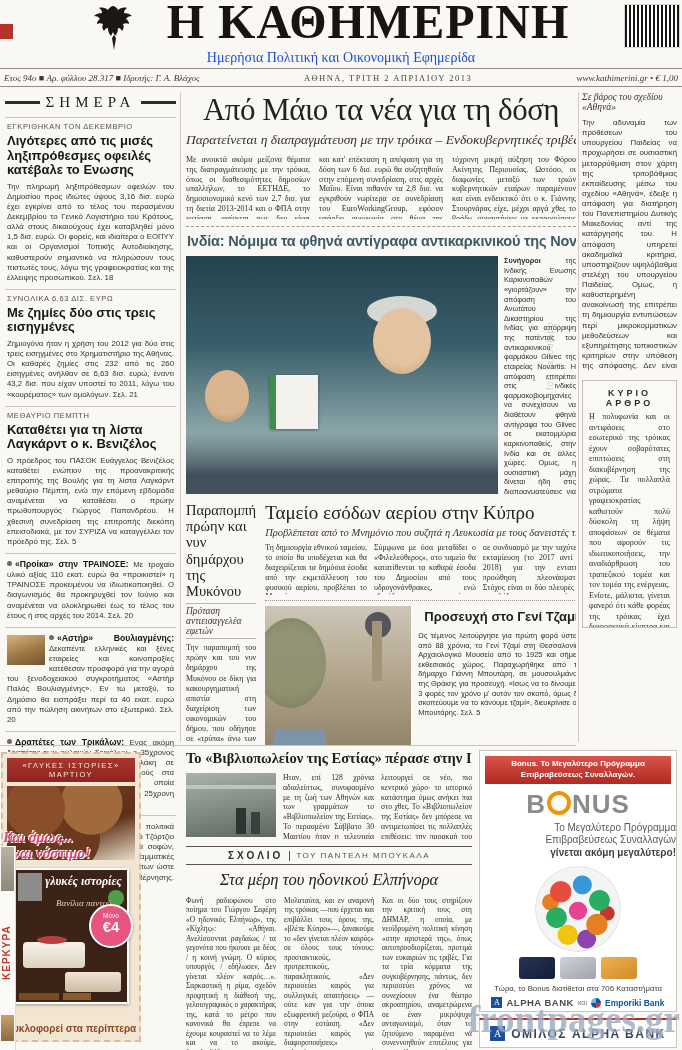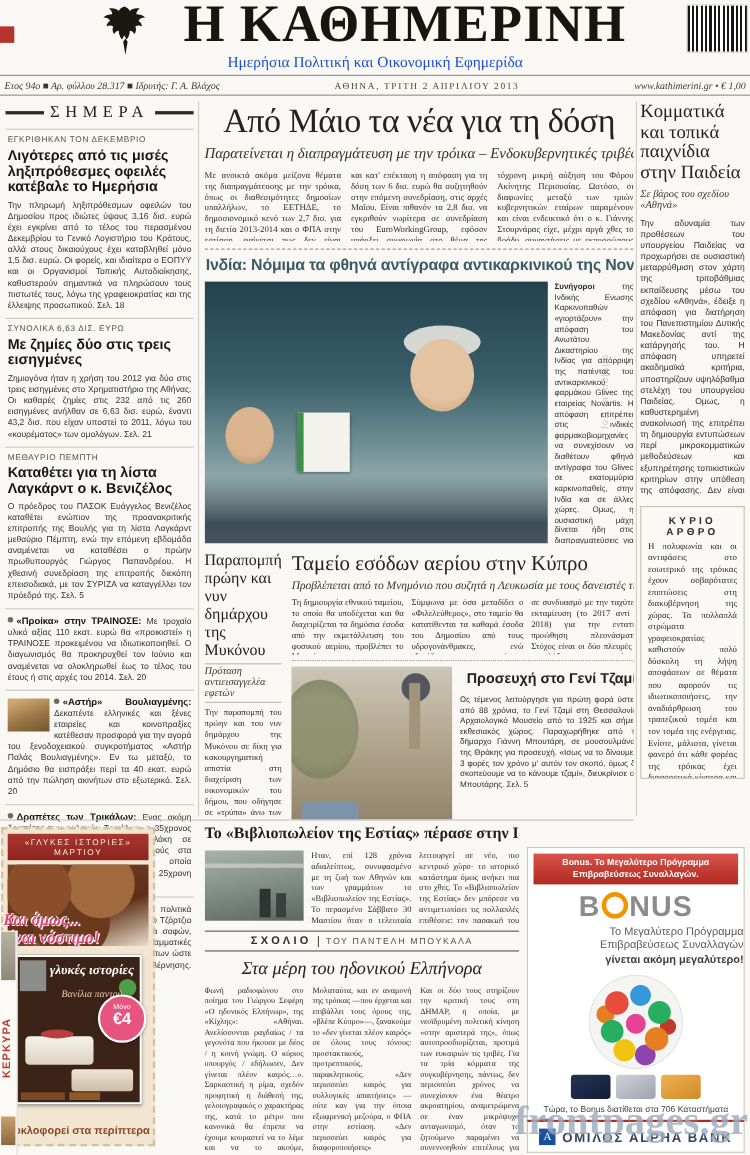--- a/index.html
+++ b/index.html
@@ -176,21 +176,21 @@
   .sch-rubric{font-size:10px;font-weight:700;letter-spacing:3px;color:#2b2b28;}
   .sch-div{width:1px;height:10px;background:#55534c;}
   .sch-byline{font-size:8px;letter-spacing:1.5px;color:#55534c;}
   .sch-h{font-family:"Liberation Serif","DejaVu Serif",serif;font-style:italic;font-size:16.5px;
          text-align:center;color:#23211e;margin-bottom:6px;}
   .sch-cols{display:flex;gap:8px;height:168px;overflow:hidden;}
   .sch-col{flex:1;font-family:"Liberation Serif","DejaVu Serif",serif;font-size:7.4px;
            line-height:1.28;color:#2c2b28;text-align:justify;}
   
   #ad-right{position:absolute;left:479px;top:750px;width:198px;height:262px;background:#fff;
-            border:1px solid #c8c6be;box-sizing:border-box;margin-top:20px;}
+            border:1px solid #c8c6be;box-sizing:border-box;}
   .adr-banner{margin:5px;background:linear-gradient(#d9534a,#b02a21);color:#fff;text-align:center;
               font-size:8px;font-weight:700;line-height:1.35;padding:3px 2px;}
   .bonus-logo{text-align:center;font-size:26px;font-weight:700;color:#8b8b8b;letter-spacing:1px;margin:4px 0 2px 0;}
   .bonus-o{display:inline-block;width:16px;height:16px;border:4px solid #f29400;border-radius:50%;
            vertical-align:-2px;margin:0 1px;}
   .adr-line{text-align:right;font-size:10px;color:#5a5a58;line-height:1.25;}
   .adr-line.b{font-weight:700;color:#3f3f3d;}
   .globe{position:relative;width:86px;height:86px;border-radius:50%;margin:7px auto 5px auto;
          background:
            radial-gradient(circle at 30% 30%,#e74c3c 0 12%,transparent 13%),
@@ -258,21 +258,21 @@
 
   <div id="sidebar">
     <div class="sh-wrap">
       <div class="bar"></div>
       <div class="sh-title">ΣΗΜΕΡΑ</div>
       <div class="bar"></div>
     </div>
 
     <div class="s-item">
       <div class="s-kicker">ΕΓΚΡΙΘΗΚΑΝ ΤΟΝ ΔΕΚΕΜΒΡΙΟ</div>
-      <div class="s-title">Λιγότερες από τις μισές ληξιπρόθεσμες οφειλές κατέβαλε το Ημερήσια</div>
+      <div class="s-title">Λιγότερες από τις μισές ληξιπρόθεσμες οφειλές κατέβαλε το Ενωσης</div>
       <div class="s-body just">Την πληρωμή ληξιπρόθεσμων οφειλών του Δημοσίου προς ιδιώτες ύψους 3,16 δισ. ευρώ έχει εγκρίνει από το τέλος του περασμένου Δεκεμβρίου το Γενικό Λογιστήριο του Κράτους, αλλά στους δικαιούχους έχει καταβληθεί μόνο 1,5 δισ. ευρώ. Οι φορείς, και ιδιαίτερα ο ΕΟΠΥΥ και οι Οργανισμοί Τοπικής Αυτοδιοίκησης, καθυστερούν σημαντικά να πληρώσουν τους πιστωτές τους, λόγω της γραφειοκρατίας και της έλλειψης προσωπικού. Σελ. 18</div>
     </div>
 
     <div class="s-item">
       <div class="s-kicker">ΣΥΝΟΛΙΚΑ 6,63 ΔΙΣ. ΕΥΡΩ</div>
       <div class="s-title">Με ζημίες δύο στις τρεις εισηγμένες</div>
       <div class="s-body just">Ζημιογόνα ήταν η χρήση του 2012 για δύο στις τρεις εισηγμένες στο Χρηματιστήριο της Αθήνας. Οι καθαρές ζημίες στις 232 από τις 260 εισηγμένες ανήλθαν σε 6,63 δισ. ευρώ, έναντι 43,2 δισ. που είχαν υποστεί το 2011, λόγω του «κουρέματος» των ομολόγων. Σελ. 21</div>
     </div>
 
     <div class="s-item">
@@ -352,21 +352,20 @@
           <div class="yeni">
             <div class="yeni-h">Προσευχή στο Γενί Τζαμί</div>
             <div class="yeni-b">Ως τέμενος λειτούργησε για πρώτη φορά ύστερα από 88 χρόνια, το Γενί Τζαμί στη Θεσσαλονίκη, Αρχαιολογικό Μουσείο από το 1925 και σήμερα εκθεσιακός χώρος. Παραχωρήθηκε από τον δήμαρχο Γιάννη Μπουτάρη, σε μουσουλμάνους της Θράκης για προσευχή. «Ισως να το δίνουμε 2-3 φορές τον χρόνο μ' αυτόν τον σκοπό, όμως δεν σκοπεύουμε να το κάνουμε τζαμί», διευκρίνισε ο κ. Μπουτάρης. Σελ. 5</div>
           </div>
         </div>
       </div>
     </div>
   </div>
 
   <div id="rightcol">
-    <div class="edu-h">Κομματικά και τοπικά παιχνίδια στην Παιδεία</div>
     <div class="edu-deck">Σε βάρος του σχεδίου «Αθηνά»</div>
     <div class="edu-body">Την αδυναμία των προθέσεων του υπουργείου Παιδείας να προχωρήσει σε ουσιαστική μεταρρύθμιση στον χάρτη της τριτοβάθμιας εκπαίδευσης μέσω του σχεδίου «Αθηνά», έδειξε η απόφαση για διατήρηση του Πανεπιστημίου Δυτικής Μακεδονίας αντί της κατάργησής του. Η απόφαση υπηρετεί ακαδημαϊκά κριτήρια, υποστηρίζουν υψηλόβαθμα στελέχη του υπουργείου Παιδείας. Ομως, η καθυστερημένη ανακοίνωσή της επιτρέπει τη δημιουργία εντυπώσεων περί μικροκομματικών μεθοδεύσεων και εξυπηρέτησης τοπικιστικών κριτηρίων στην υπόθεση της απόφασης. Δεν είναι τυχαίο ότι ήδη τοπικοί παράγοντες και βουλευτές εμφανίζονται να διεκδικούν την πατρότητα της ανατροπής, ενώ ακαδημαϊκοί κύκλοι επιμένουν ότι το σχέδιο «Αθηνά» έχει πλέον απολέσει τον μεταρρυθμιστικό χαρακτήρα του. Σελ. 4</div>
 
     <div class="edit-box">
       <div class="edit-kicker">ΚΥΡΙΟ ΑΡΘΡΟ</div>
       <div class="edit-body">Η πολυφωνία και οι αντιφάσεις στο εσωτερικό της τρόικας έχουν σοβαρότατες επιπτώσεις στη διακυβέρνηση της χώρας. Τα πολλαπλά στρώματα γραφειοκρατίας καθιστούν πολύ δύσκολη τη λήψη αποφάσεων σε θέματα που αφορούν τις ιδιωτικοποιήσεις, την αναδιάρθρωση του τραπεζικού τομέα και τον τομέα της ενέργειας. Ενίοτε, μάλιστα, γίνεται φανερό ότι κάθε φορέας της τρόικας έχει διαφορετικά κίνητρα και κριτήρια. Αν σε αυτά τα φαινόμενα προστεθεί και το γεγονός πως κάποιοι φορείς της τρόικας αλλάζουν γνώμη για κρίσιμα ζητήματα, αντιλαμβάνεται κανείς ότι ο αντίκτυπος αυτών των δυσλειτουργιών στο κράτος και στις τράπεζες είναι μεγάλος.</div>
     </div>
   </div>
 
   <div class="band-rule"></div>

